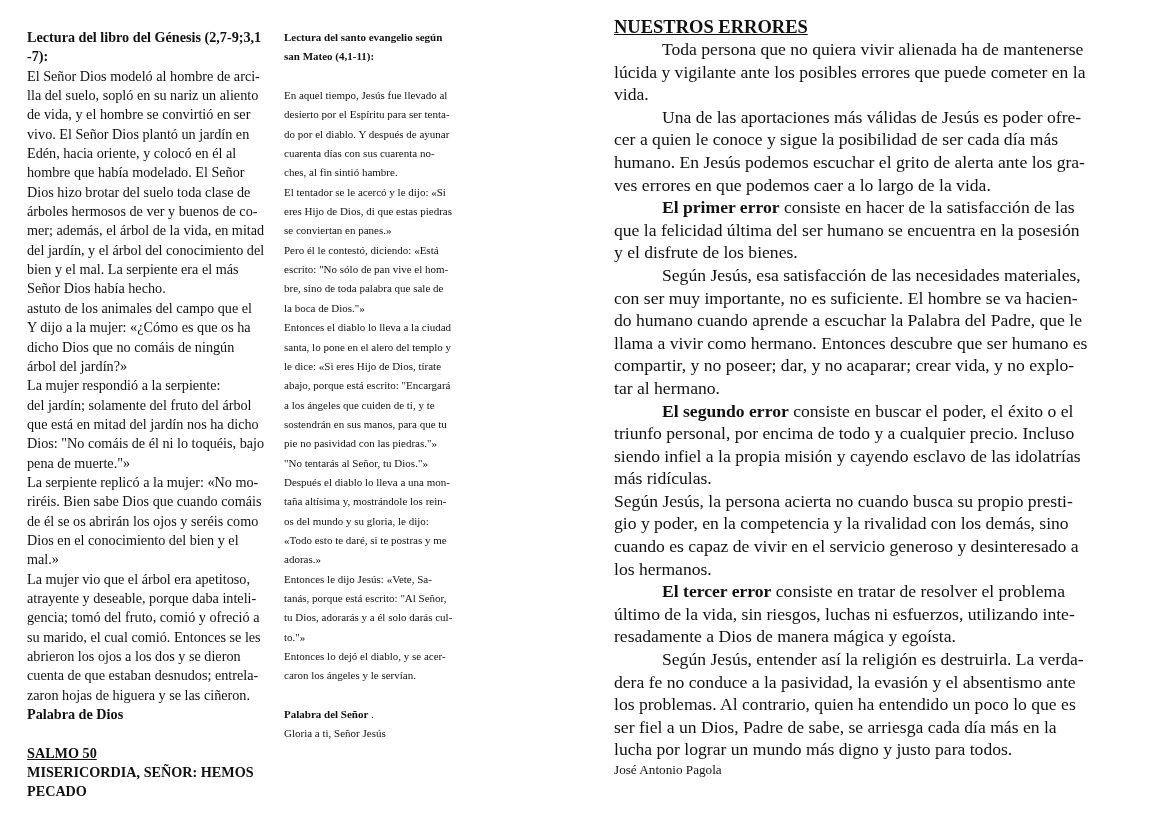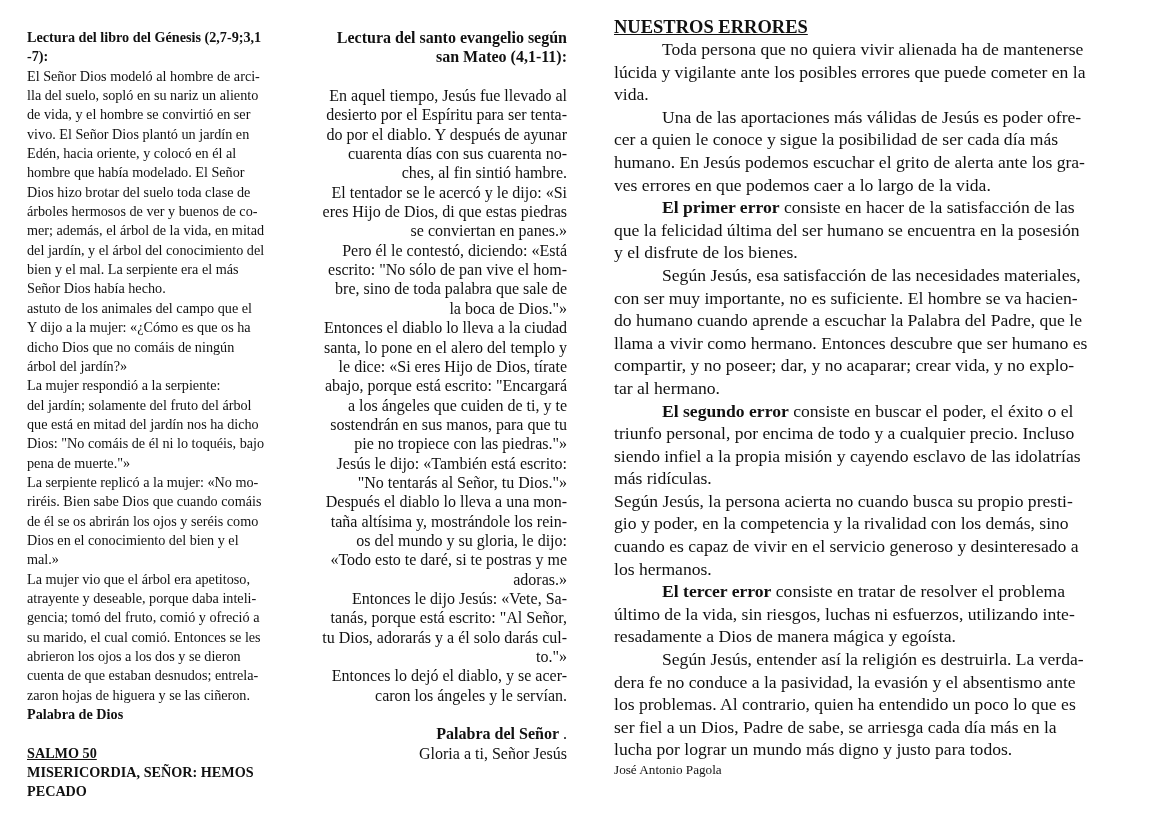--- a/index.html
+++ b/index.html
@@ -1,21 +1,21 @@
 <!DOCTYPE html>
 <html><head>
 <meta charset="utf-8">
 <style>
   html, body { margin:0; padding:0; background:#ffffff; }
   body { width:1169px; height:826px; position:relative; overflow:hidden;
          font-family:"Liberation Serif", "DejaVu Serif", serif; color:#111; }
   .col { position:absolute; }
   .line { display:block; white-space:pre; }
   #col-left { left:27px; top:28px; width:260px; font-size:14.2px; line-height:19.35px; }
-  #col-mid  { left:307px; top:28px; width:260px; font-size:16px; line-height:19.35px;text-align:right; }
+  #col-mid  { left:284px; top:28px; width:260px; font-size:11px; line-height:19.35px; }
   #col-right{ left:614px; top:16px; width:530px; font-size:17.6px; line-height:22.6px; }
   .b { font-weight:bold; }
   .u { text-decoration:underline; }
   .blank { height:19.35px; }
   .title { font-weight:bold; text-decoration:underline; font-size:18.5px; line-height:22px; }
   .indent { padding-left:48px; }
   .sig { text-align:left; font-size:13.2px; line-height:17px; padding-right:46px; }
 </style>
 </head>
 <body>
@@ -85,22 +85,21 @@
       <span class="line">Pero él le contestó, diciendo: «Está</span>
       <span class="line">escrito: "No sólo de pan vive el hom-</span>
       <span class="line">bre, sino de toda palabra que sale de</span>
       <span class="line">la boca de Dios."»</span>
       <span class="line">Entonces el diablo lo lleva a la ciudad</span>
       <span class="line">santa, lo pone en el alero del templo y</span>
       <span class="line">le dice: «Si eres Hijo de Dios, tírate</span>
       <span class="line">abajo, porque está escrito: "Encargará</span>
       <span class="line">a los ángeles que cuiden de ti, y te</span>
       <span class="line">sostendrán en sus manos, para que tu</span>
-      <span class="line">pie no tropiece con las piedras."»</span>
-      <span class="line">Jesús le dijo: «También está escrito:</span>
+      <span class="line">pie no pasividad con las piedras."»</span>
       <span class="line">"No tentarás al Señor, tu Dios."»</span>
       <span class="line">Después el diablo lo lleva a una mon-</span>
       <span class="line">taña altísima y, mostrándole los rein-</span>
       <span class="line">os del mundo y su gloria, le dijo:</span>
       <span class="line">«Todo esto te daré, si te postras y me</span>
       <span class="line">adoras.»</span>
       <span class="line">Entonces le dijo Jesús: «Vete, Sa-</span>
       <span class="line">tanás, porque está escrito: "Al Señor,</span>
       <span class="line">tu Dios, adorarás y a él solo darás cul-</span>
       <span class="line">to."»</span>

